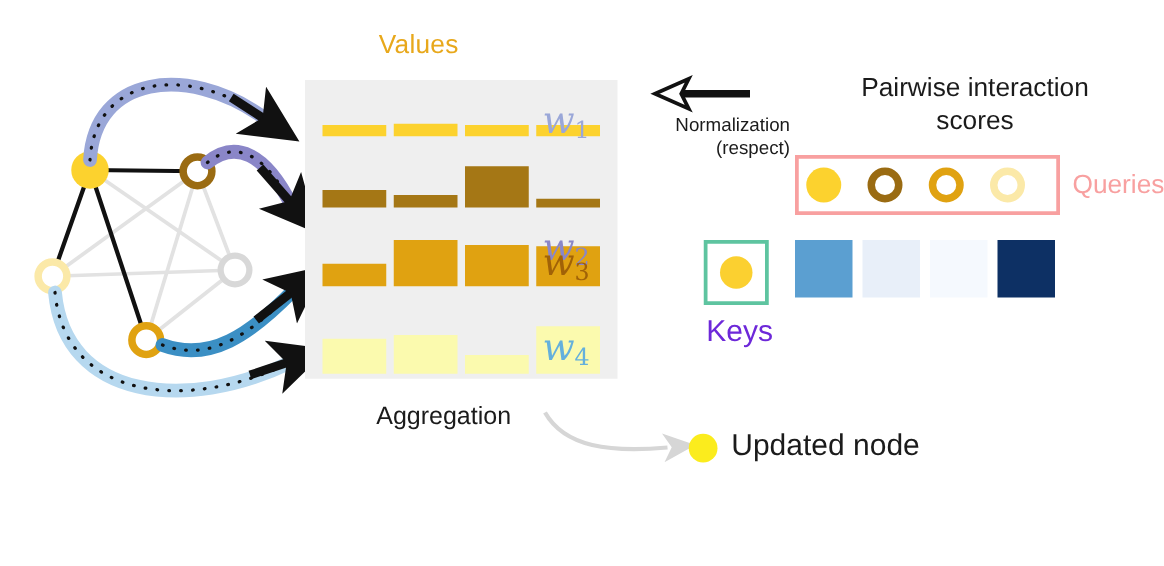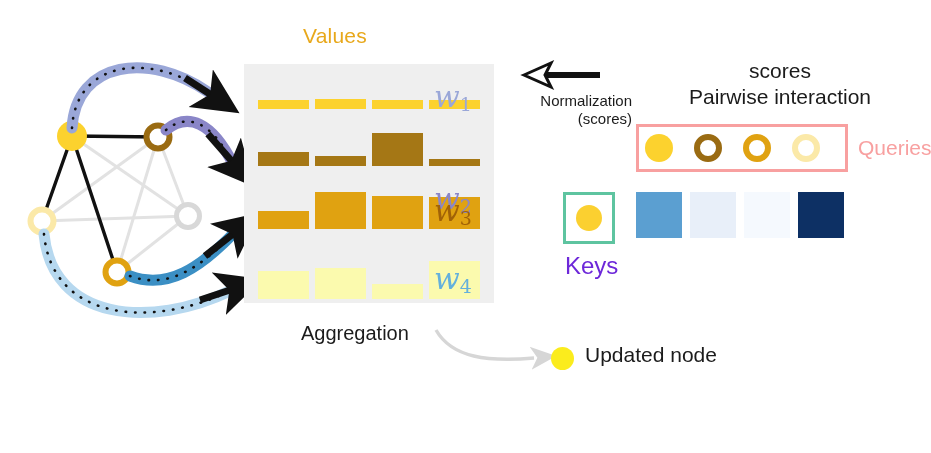--- a/index.html
+++ b/index.html
@@ -31,21 +31,21 @@
   .keybox{position:absolute;left:563px;top:192px;width:52px;height:52px;
      border:3px solid #5ec4a0;box-sizing:border-box;background:#fff;}
   .keydot{position:absolute;left:576px;top:205px;width:26px;height:26px;border-radius:50%;
      background:#fbd030;}
   .keys-label{position:absolute;left:565px;top:252px;font-size:24px;color:#6d28d9;}
   .ksq{position:absolute;top:192px;width:46px;height:46px;}
 
   .aggregation{position:absolute;left:301px;top:322px;font-size:20px;color:#1b1b1b;}
   .updnode{position:absolute;left:551px;top:347px;width:23px;height:23px;border-radius:50%;
      background:#fbec1d;}
-  .updlabel{position:absolute;left:585px;top:343px;font-size:21px;color:#1b1b1b;}
+  .updlabel{position:absolute;left:585px;top:343px;font-size:24px;color:#1b1b1b;}
 
   .caption{position:absolute;left:28px;top:383px;width:876px;font-size:14.5px;
      color:#6b6b6b;line-height:1.85;}
   .bar{position:absolute;}
 </style>
 </head>
 <body>
 
 <div class="stage">
 
@@ -156,26 +156,26 @@
   </div>
   <div class="wlabel" style="left:434px;top:196px;color:#a16207;">
     <span>w</span><span class="wsub">3</span>
   </div>
   <div class="wlabel" style="left:434px;top:264px;color:#64b0dc;">
     <span>w</span><span class="wsub">4</span>
   </div>
 
   <div class="norm-text">
     <div>Normalization</div>
-    <div>(scores)</div>
+    <div>(respect)</div>
   </div>
 
   <div class="pairwise">
+    <div>Pairwise interaction</div>
     <div>scores</div>
-    <div>Pairwise interaction</div>
   </div>
 
   <div class="qbox"></div>
   <div id="queries">
       <div class="qcirc" style="left: 645px; background: rgb(252, 210, 46);"></div>
       <div class="qcirc" style="left: 694px; background: rgb(255, 255, 255); border: 6px solid rgb(154, 107, 18);"></div>
       <div class="qcirc" style="left: 743px; background: rgb(255, 255, 255); border: 6px solid rgb(224, 162, 17);"></div>
       <div class="qcirc" style="left: 792px; background: rgb(255, 255, 255); border: 6px solid rgb(251, 233, 168);"></div>
     </div>
   <div class="queries-label">Queries</div>

